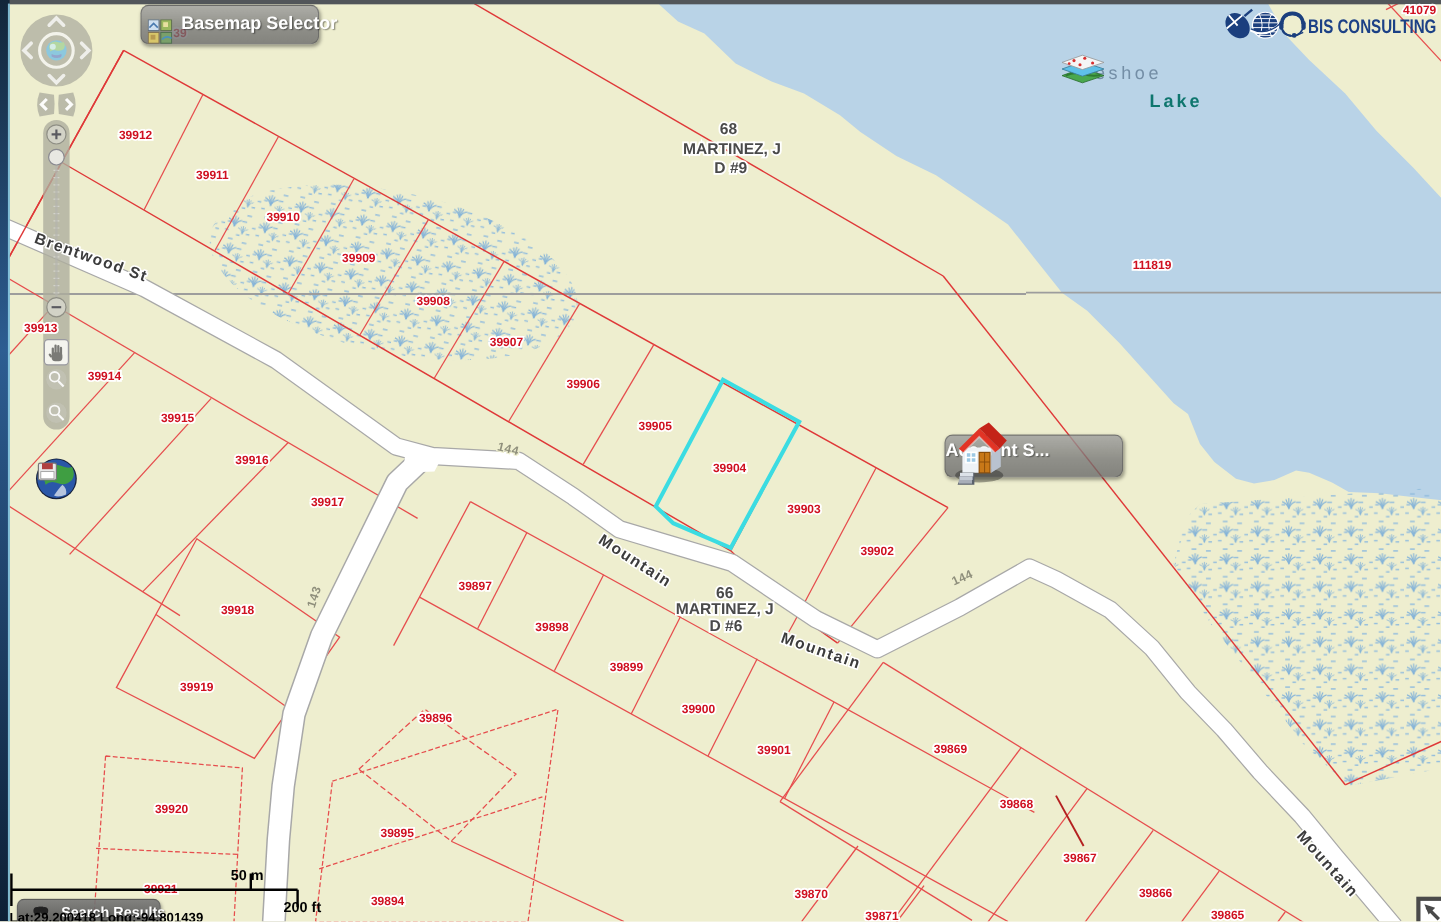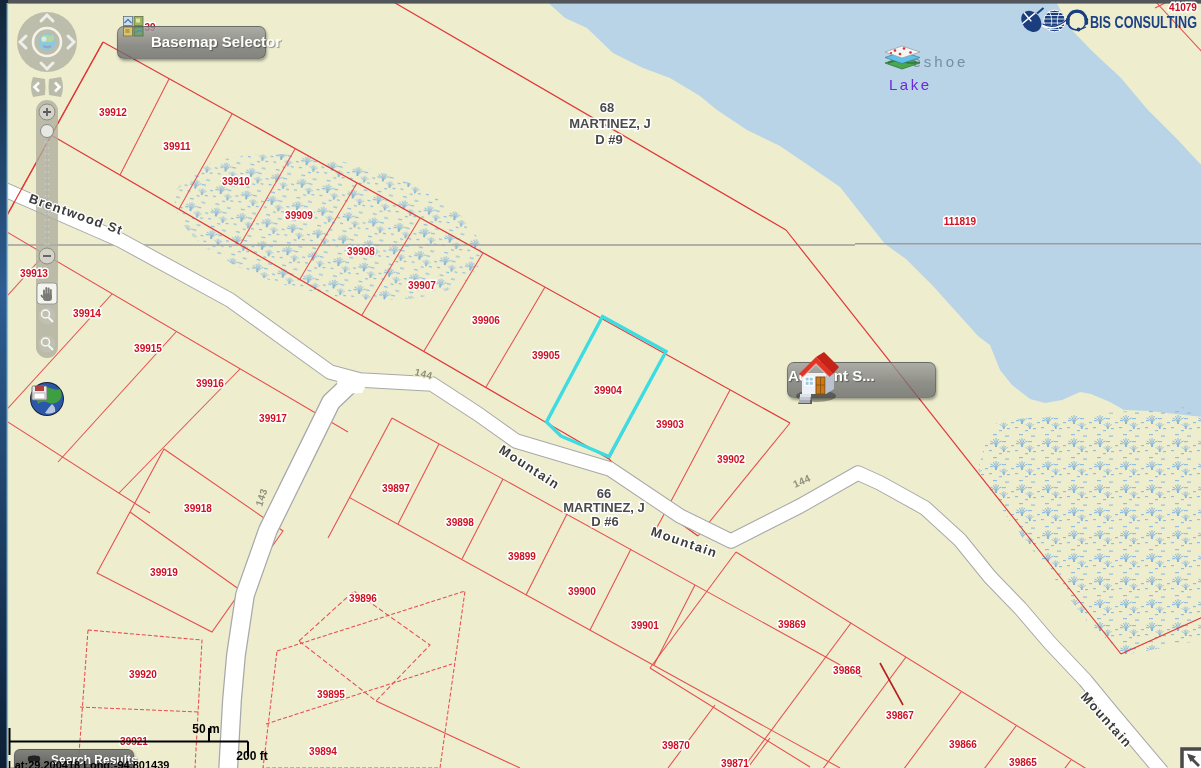--- a/index.html
+++ b/index.html
@@ -381,37 +381,37 @@
         <rect x="1066" y="17.5" width="3.6" height="7.5" rx="1.8" fill="#1b3f7e" stroke="none"></rect>
         <rect x="1084.5" y="17.5" width="3.6" height="7.5" rx="1.8" fill="#1b3f7e" stroke="none"></rect>
         <path d="M1068.5,25 Q1070,29.5 1076,29.8" stroke-width="1.5"></path>
         <circle cx="1078.5" cy="29.5" r="2" fill="#1b3f7e" stroke="none"></circle>
         <path d="M1080.5,29.5 L1086,27" stroke-width="1.2"></path>
       </g>
 
 <text x="1090" y="27.5" font-size="16.5" font-weight="bold" fill="#1c4186" textLength="107" lengthAdjust="spacingAndGlyphs">BIS CONSULTING</text>
 </svg>
 
-<div class="mapbtn" style="left:117px;top:26px;width:149px;height:33px;line-height:29px;padding-left:33px;">Basemap Selector</div>
+<div class="mapbtn" style="left:117px;top:4px;width:149px;height:33px;line-height:29px;padding-left:33px;">Basemap Selector</div>
 
 <svg style="left:123px;top:16px;" width="21" height="21">
 <rect x="0.5" y="0.5" width="9" height="9" fill="#cfdff0" stroke="#5f6f7f" stroke-width="0.8"></rect>
 <path d="M1.5,7 L5,3.5 8.5,7" stroke="#4a7ab0" stroke-width="1.3" fill="none"></path>
 <rect x="11" y="0.5" width="9" height="9" fill="#9ab85e" stroke="#5f6f4f" stroke-width="0.8"></rect>
 <rect x="13" y="2.5" width="4" height="4" fill="#e8e0a0"></rect>
 <rect x="0.5" y="11" width="9" height="9" fill="#d8c66a" stroke="#7f6f4f" stroke-width="0.8"></rect>
 <rect x="2.5" y="13" width="4" height="4" fill="#b89a50"></rect>
 <rect x="11" y="11" width="9" height="9" fill="#7aa06a" stroke="#4f6f4f" stroke-width="0.8"></rect>
 <path d="M12,17 Q15.5,13 20,16" stroke="#4a90c0" stroke-width="1.3" fill="none"></path>
 </svg>
 
 
 <div style="position:absolute;left:902px;top:53px;font-size:15px;letter-spacing:3px;color:rgba(70,97,124,0.6);">seshoe</div>
 
-<div style="position:absolute;left:889px;top:76px;font-size:15px;letter-spacing:2.5px;color:#6d28d9;">Lake</div>
+<div style="position:absolute;left:958px;top:76px;font-size:15px;letter-spacing:2.5px;color:#0f766e;font-weight:bold;">Lake</div>
 
 <svg style="left:883px;top:44px;" width="40" height="28">
 <polygon points="2,19 19,13 37,19 19,25" fill="#49a84e" stroke="#2a6e2e" stroke-width="0.7"></polygon>
 <path d="M5,19 Q12,15.5 19,17.5 Q27,20 34,18.5" stroke="#2f7a33" stroke-width="1.6" fill="none"></path>
 <polygon points="2,13.5 19,7.5 37,13.5 19,19.5" fill="#5fc0e8" stroke="#3a7e9a" stroke-width="0.7"></polygon>
 <polygon points="2,8 19,2 37,8 19,14" fill="#f5f5f5" stroke="#9a9a9a" stroke-width="0.7"></polygon>
 <g fill="#d82f2f">
         <circle cx="12" cy="6.5" r="1.3"></circle>
         <circle cx="21" cy="4.5" r="1.3"></circle>
 <circle cx="27.5" cy="8.5" r="1.3"></circle>

